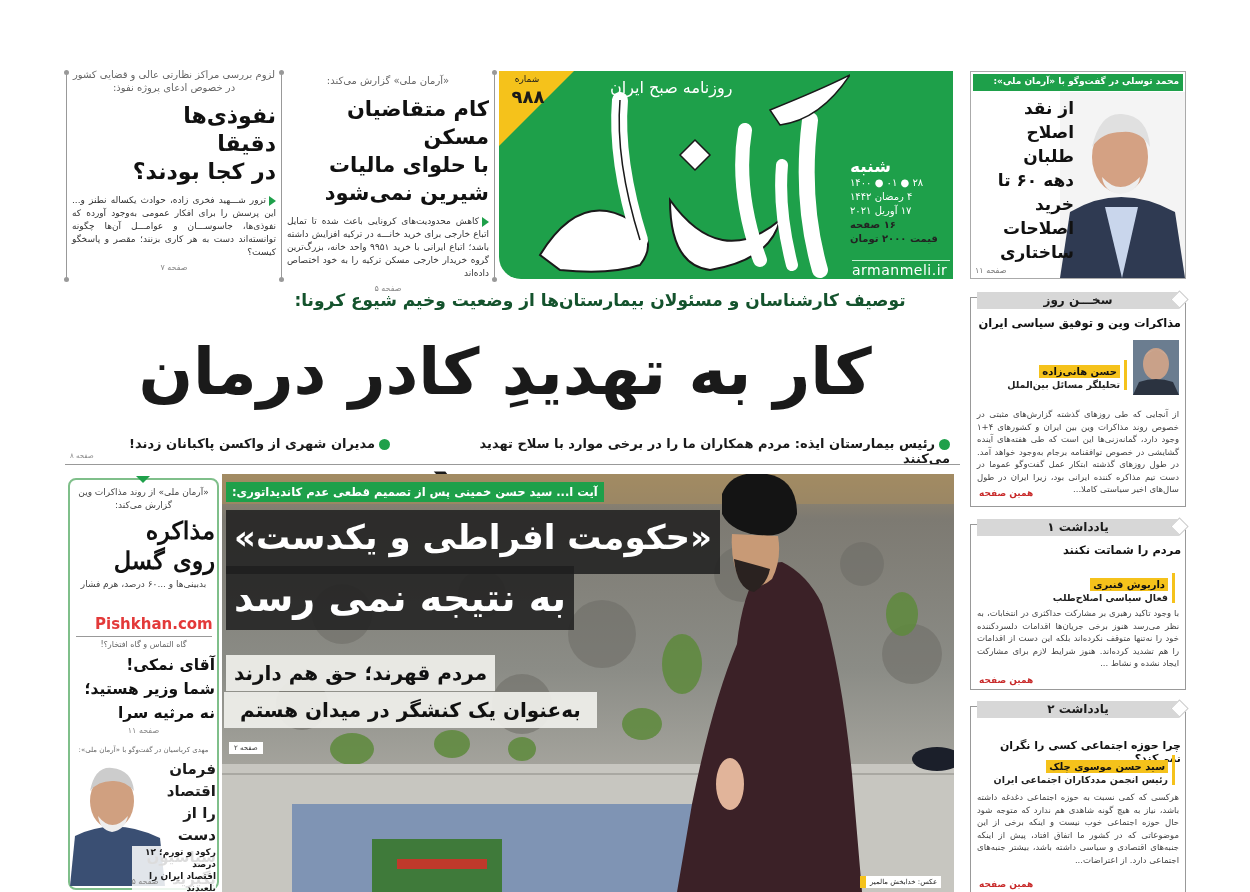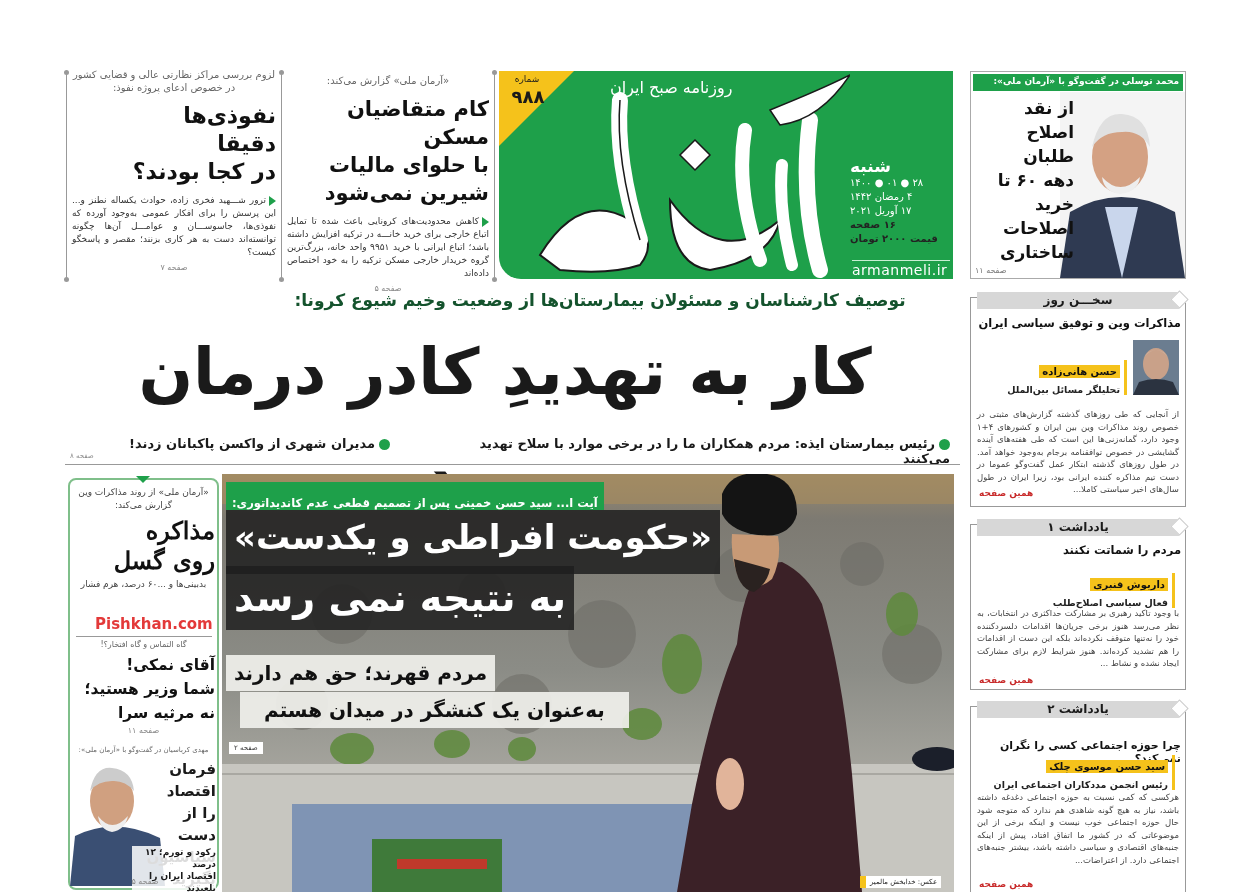--- a/index.html
+++ b/index.html
@@ -45,31 +45,31 @@
 #page-8{left:70px;top:452px;font-size:7px;color:#888}
 #hrule{left:65px;top:464px;width:895px;height:1px;background:#999}
 
 
 .side-box{position:absolute;left:970px;width:216px;border:1px solid #999;background:#fff}
 .side-title{position:absolute;left:6px;right:6px;top:-6px;height:17px;background:#d7d7d7;font-size:12px;font-weight:bold;text-align:center;line-height:17px}
 .side-diamond{position:absolute;right:-1px;top:-5px;width:13px;height:13px;background:#fff;transform:rotate(45deg);border:1px solid #ccc}
 .side-head{position:absolute;left:4px;right:4px;font-size:11.5px;font-weight:bold;text-align:right;color:#111}
 .author{position:absolute;right:10px;border-right:3px solid #f5c21b;padding-right:4px}
 .author-name{display:inline-block;background:#f5c21b;font-size:10px;font-weight:bold;padding:1px 3px;color:#111}
-.author-role{font-size:9.5px;font-weight:bold;margin-top:5px;color:#222}
+.author-role{font-size:9.5px;font-weight:bold;color:#222}
 .side-body{position:absolute;left:6px;right:6px;font-size:8.5px;line-height:12.5px;color:#444;text-align:justify}
 .same-page{position:absolute;left:8px;font-size:9px;font-weight:bold;color:#c82a2a}
 
 
 #left-col{left:68px;top:478px;width:151px;height:412px;border:2px solid #7fbf8a;border-radius:8px;background:#fff}
 #left-notch{left:136px;top:476px;width:0;height:0;border-left:7px solid transparent;border-right:7px solid transparent;border-top:7px solid #1ea04a}
 
 
 #photo{left:222px;top:474px;width:732px;height:418px;overflow:hidden;background:#8a8a80}
-#photo-title-kicker{left:226px;top:482px;height:20px;background:#1ea04a;color:#fff;font-size:11.5px;font-weight:bold;padding:14px 6px;white-space:nowrap}
+#photo-title-kicker{left:226px;top:482px;height:20px;background:#1ea04a;color:#fff;font-size:11.5px;font-weight:bold;padding:3px 6px;white-space:nowrap}
 .photo-band{position:absolute;background:rgba(30,30,30,.85);color:#fff;font-weight:bold;white-space:nowrap}
 .photo-sub{position:absolute;background:rgba(240,240,236,.92);color:#111;font-weight:bold;white-space:nowrap}
 #photo-page{left:229px;top:742px;background:#fff;color:#333;font-size:7px;padding:2px 5px}
 #photo-credit{left:860px;top:876px;background:#fff;color:#222;font-size:7px;padding:2px 4px;border-left:6px solid #f5c21b}
 </style>
 </head>
 <body>
 
 <div class="vrule" style="left:66px;top:72px;height:208px"></div>
 <div class="vrule" style="left:281px;top:72px;height:208px"></div>
@@ -279,15 +279,15 @@
     <path d="M500 20 Q510 -5 545 0 Q575 5 575 40 Q570 60 545 62 Q510 60 500 40Z" fill="#141414"></path>
     <path d="M510 60 Q508 90 520 110 Q535 118 550 105 Q560 85 556 62Z" fill="#c89a76"></path>
     <path d="M512 85 Q515 115 532 118 Q545 110 548 95Z" fill="#2a2220"></path>
     <ellipse cx="508" cy="310" rx="14" ry="26" fill="#e1b49a"></ellipse>
   </svg>
 </div>
 <div id="photo-title-kicker" class="abs">آیت ا... سید حسن خمینی پس از تصمیم قطعی عدم کاندیداتوری:</div>
 <div class="photo-band" style="left:226px;top:510px;height:64px;font-size:34px;line-height:54px;padding:0 8px">«حکومت افراطی و یکدست»</div>
 <div class="photo-band" style="left:226px;top:566px;height:64px;font-size:38px;line-height:64px;padding:0 8px">به نتیجه نمی رسد</div>
 <div class="photo-sub" style="left:226px;top:655px;height:36px;font-size:20px;line-height:36px;padding:0 8px">مردم قهرند؛ حق هم دارند</div>
-<div class="photo-sub" style="left:240px;top:692px;height:36px;font-size:20px;line-height:36px;padding:0 24px">به‌عنوان یک کنشگر در میدان هستم</div>
+<div class="photo-sub" style="left:224px;top:692px;height:36px;font-size:20px;line-height:36px;padding:0 16px">به‌عنوان یک کنشگر در میدان هستم</div>
 <div id="photo-page" class="abs">صفحه ۲</div>
 <div id="photo-credit" class="abs">عکس: خدابخش مالمیر</div>
 
 </body></html>

